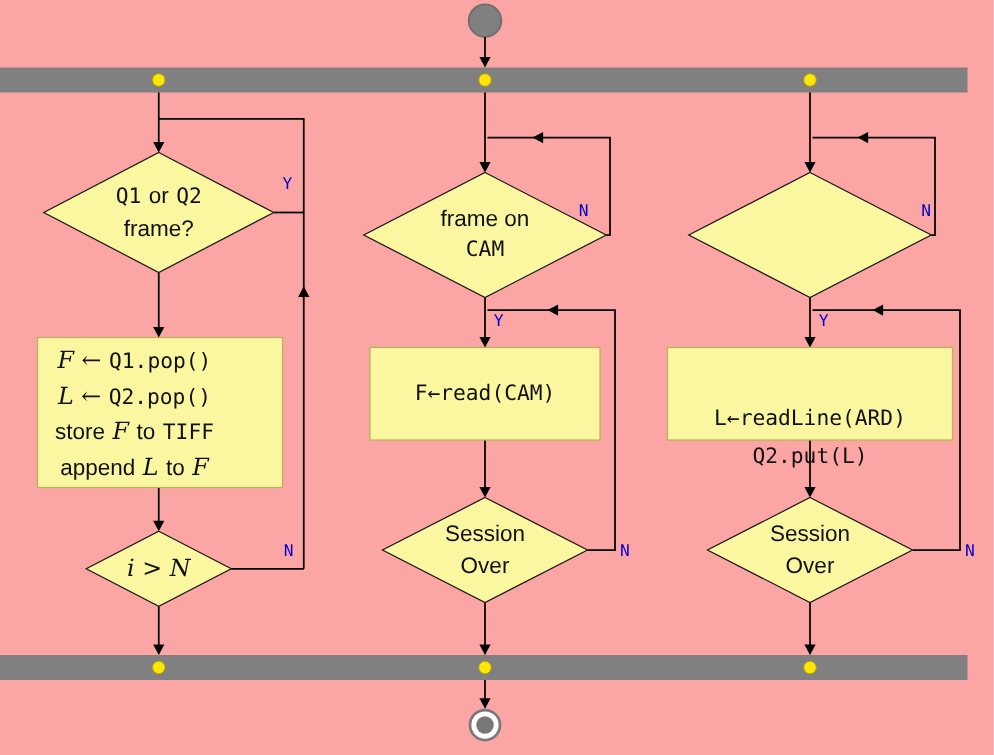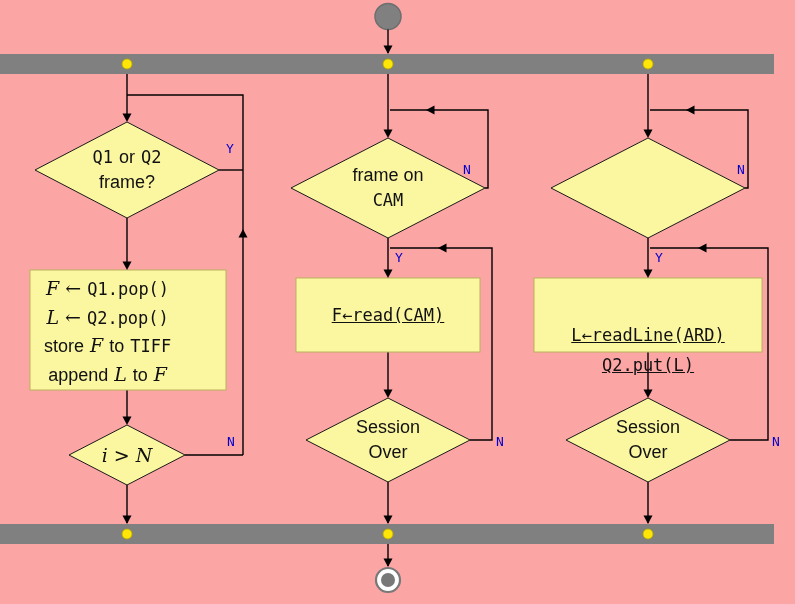--- a/index.html
+++ b/index.html
@@ -5,21 +5,21 @@
   * { margin:0; padding:0; box-sizing:border-box; }
   html,body { background:#ffffff; }
   body { width:795px; height:604px; overflow:hidden; }
   .canvas { position:relative; width:795px; height:604px; background:#fca5a5;
             font-family:"Liberation Sans", sans-serif; color:#111; }
   .canvas svg { position:absolute; left:0; top:0; }
 
   .node-label { position:absolute; transform:translate(-50%,-50%);
                 text-align:center; white-space:nowrap; }
   .row  { line-height:25px; }
-  .row30{ line-height:30px;text-decoration:underline; }
+  .row30{ line-height:30px; }
   .sans { font-family:"Liberation Sans", sans-serif; font-size:18px; }
   .mono { font-family:"DejaVu Sans Mono", monospace; font-size:17px; }
   .math { font-family:"DejaVu Serif", serif; font-style:italic; font-size:19px; }
   .mixed span + span { margin-left:6px; }
 
   .proc-box { position:absolute; left:44px; top:275px; text-align:left; }
   .pline { line-height:27.5px; white-space:nowrap;text-align:center; }
   .pline span + span { margin-left:6px; }
 
   .yn { position:absolute; transform:translate(-50%,-50%);

